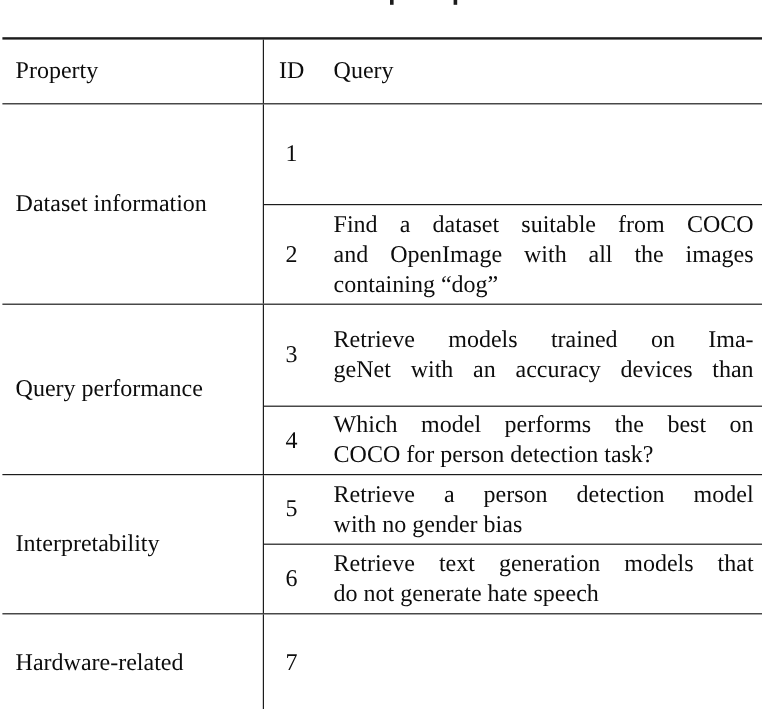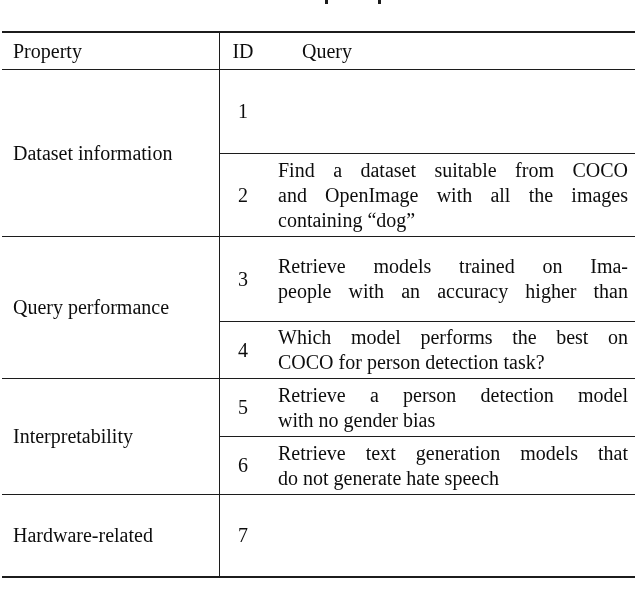--- a/index.html
+++ b/index.html
@@ -34,32 +34,32 @@
     left: 2px;
     top: 31px;
     width: 633px;
     border-top: 2.5px solid var(--rule-color);
     border-bottom: 2.5px solid var(--rule-color);
     font-size: 20px;
     line-height: 25px;
   }
   .header-row {
     display: flex;
-    height: 37px;
+    height: 54px;
     border-bottom: 1.5px solid var(--rule-color);
   }
   .prop-cell {
     width: 218px;
     flex: 0 0 218px;
     border-right: 1.5px solid var(--rule-color);
     display: flex;
     align-items: center;
     padding-left: 11px;
   }
-  .right-part { flex: 1; display: flex; min-width: 0; gap: 24px; }
+  .right-part { flex: 1; display: flex; min-width: 0; }
   .id-cell {
     width: 46px;
     flex: 0 0 46px;
     display: flex;
     align-items: center;
     justify-content: center;
   }
   .query-cell {
     flex: 1;
     min-width: 0;
@@ -140,21 +140,21 @@
       <div class="prop-cell">
         <span>Query performance</span>
       </div>
       <div class="rows-col">
         <div class="qrow qrow-a">
           <div class="id-cell">
             <span>3</span>
           </div>
           <div class="query-cell">
               <div class="ln just">Retrieve models trained on Ima-</div>
-              <div class="ln just">people with an accuracy higher than</div>
+              <div class="ln just">geNet with an accuracy devices than</div>
             </div>
         </div>
         <div class="qrow qrow-b">
           <div class="id-cell">
             <span>4</span>
           </div>
           <div class="query-cell">
               <div class="ln just">Which model performs the best on</div>
               <div class="ln">COCO for person detection task?</div>
             </div>

